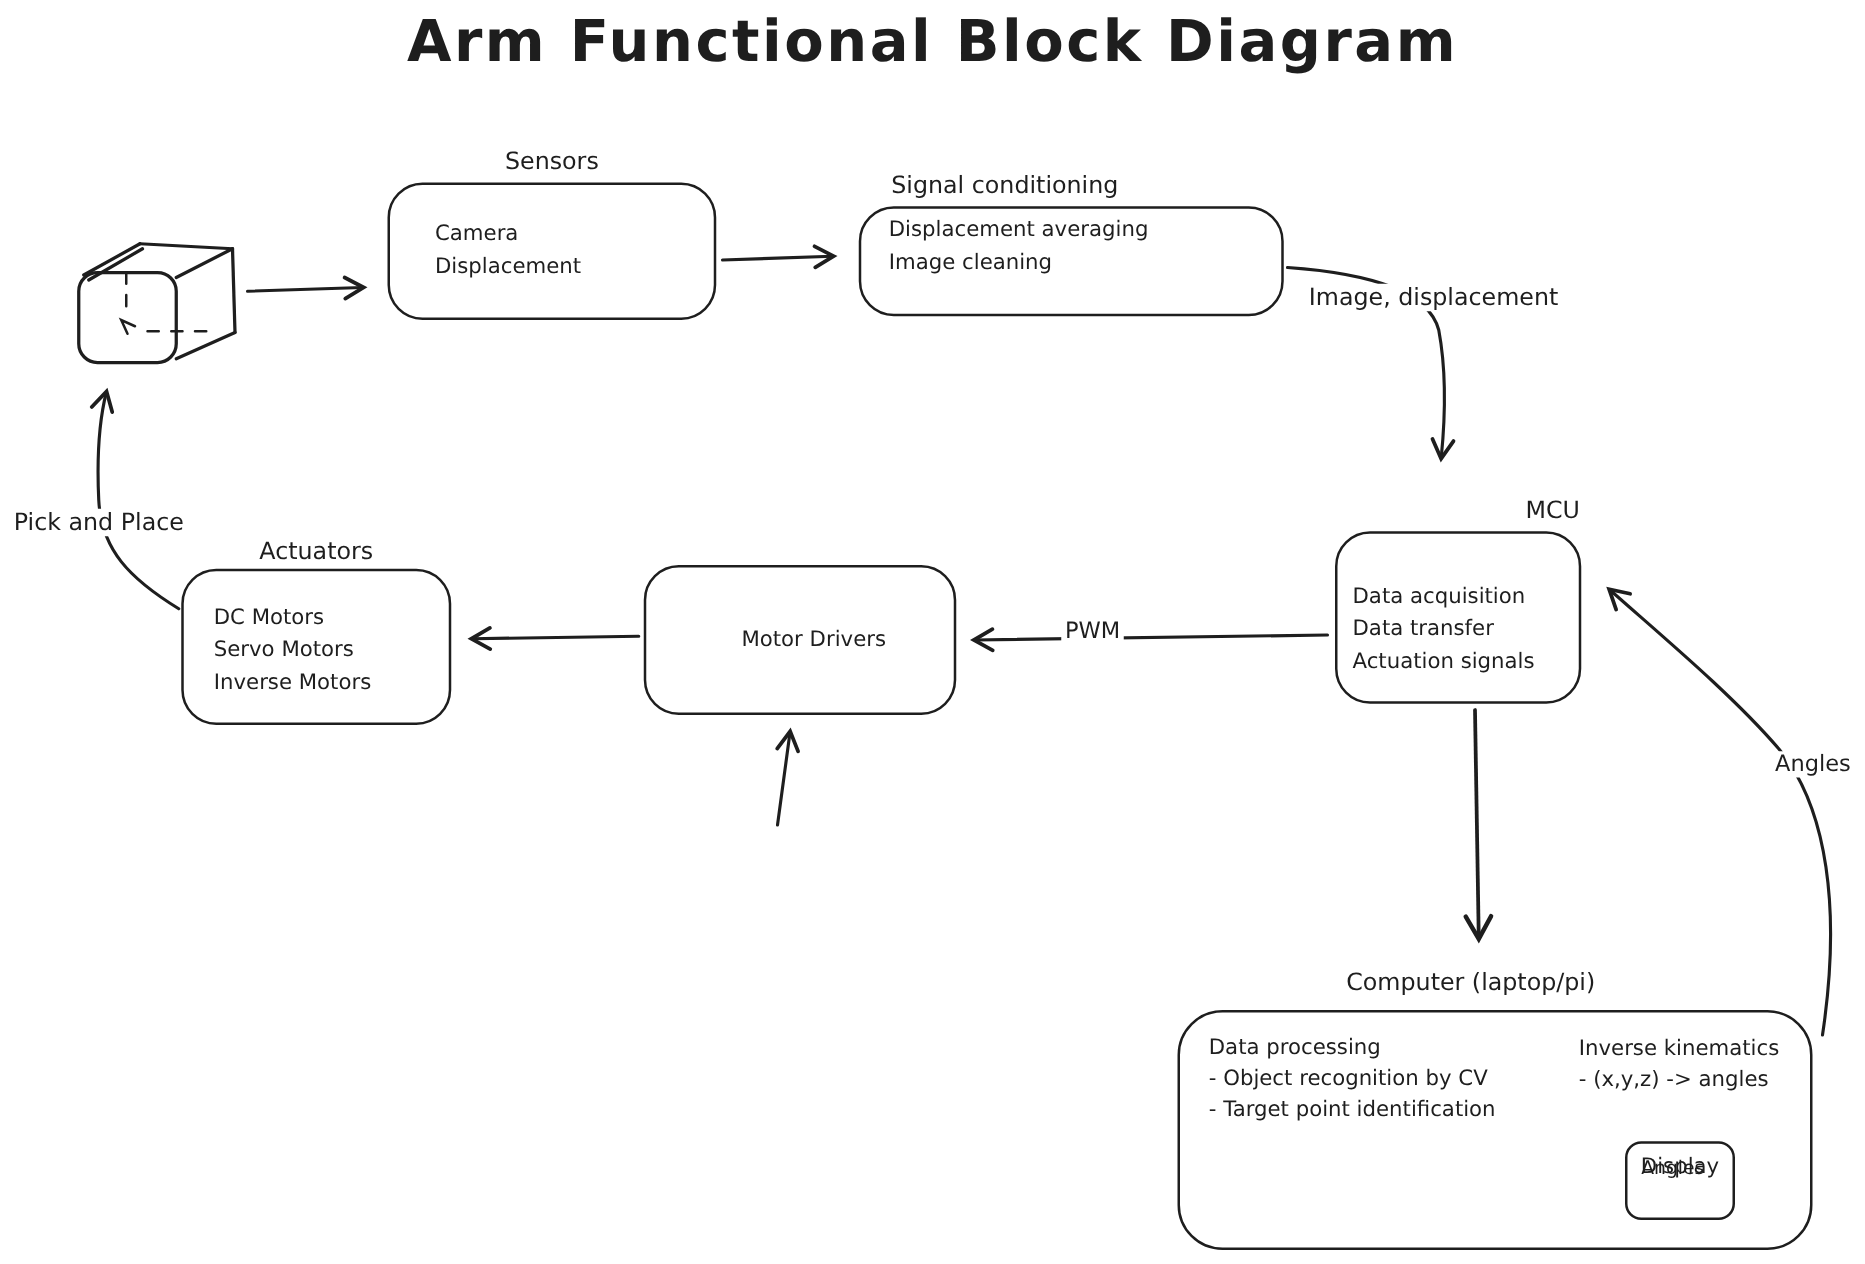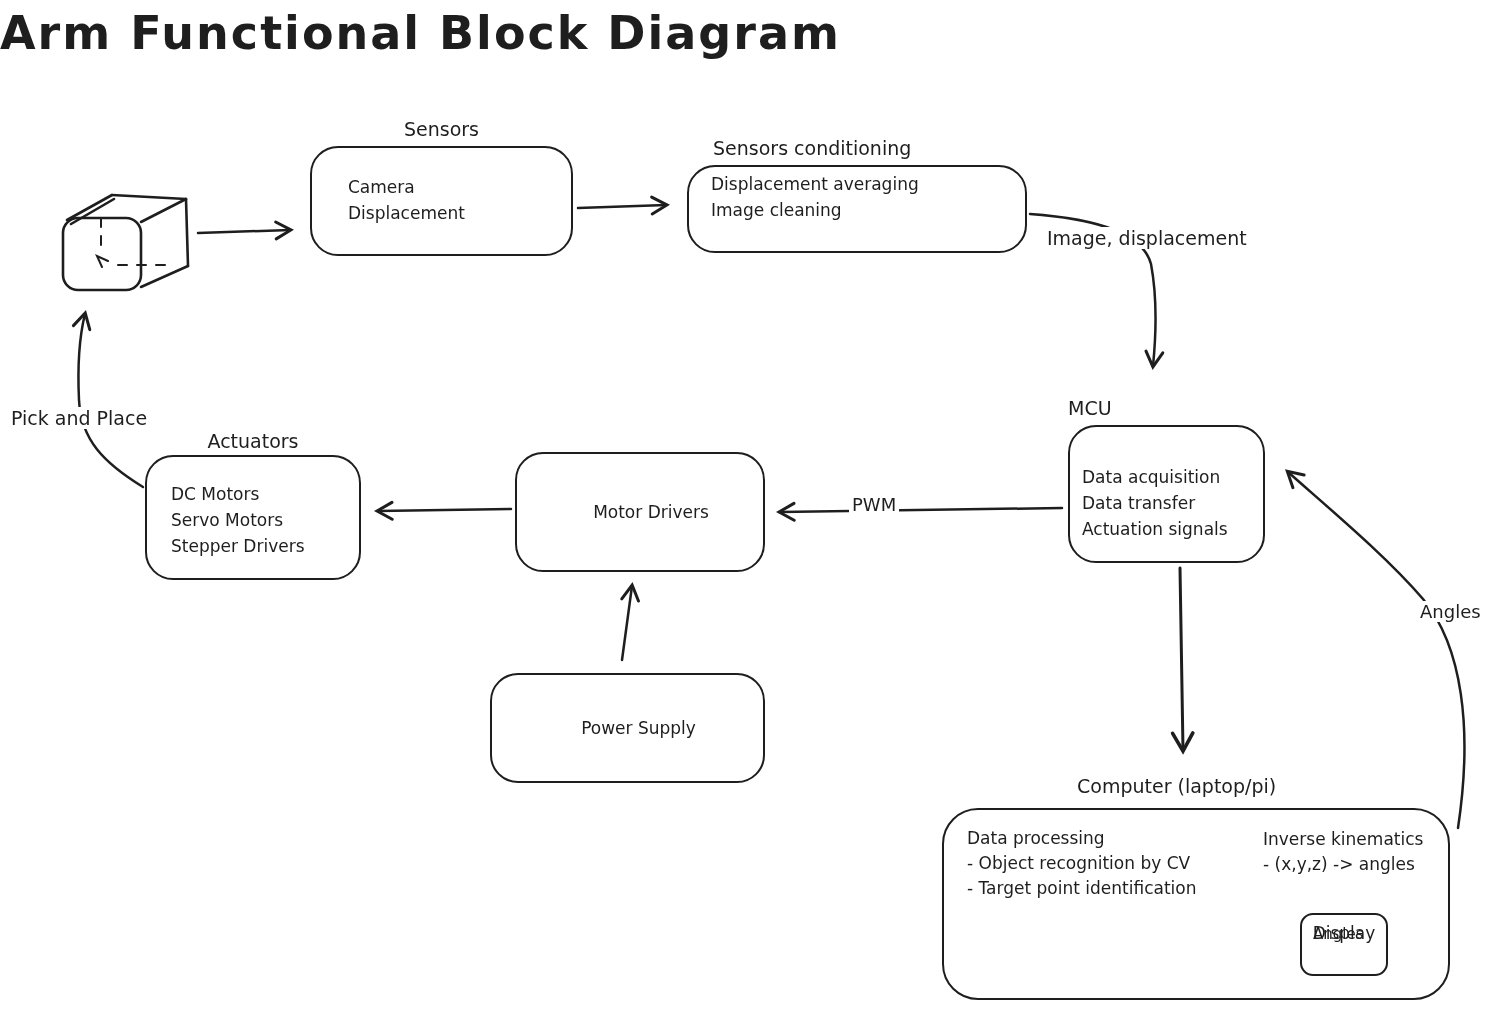--- a/index.html
+++ b/index.html
@@ -10,21 +10,21 @@
   .canvas{
     position:relative;
     width:1492px;height:1011px;
     background:var(--bg);
     font-family:"DejaVu Sans",sans-serif;
     color:var(--stroke);
     overflow:hidden;
   }
   .title{
     position:absolute;left:0;top:6px;width:100%;
-    text-align:left;
+    text-align:center;
     font-size:46px;font-weight:bold;letter-spacing:2px;
     white-space:nowrap;
   }
   svg.layer{position:absolute;left:0;top:0;z-index:1;}
   .box{
     position:absolute;z-index:2;
     border:2.5px solid var(--stroke);
     border-radius:28px;
     background:transparent;
     box-sizing:border-box;
@@ -89,53 +89,50 @@
   <div class="title">Arm Functional Block Diagram</div>
 
   <div class="node-label" style="left:310px;top:118px;width:263px;text-align:center">Sensors</div>
   <div class="box" style="left:310px;top:146px;width:263px;height:110px">
     <div class="content" style="padding:26px 0 0 36px">
       <div>Camera</div>
       <div>Displacement</div>
     </div>
   </div>
 
-  <div class="node-label" style="left:713px;top:137px">Sensors conditioning</div>
+  <div class="node-label" style="left:713px;top:137px">Signal conditioning</div>
   <div class="box" style="left:687px;top:165px;width:340px;height:88px">
     <div class="content" style="padding:4px 0 0 22px">
       <div>Displacement averaging</div>
       <div>Image cleaning</div>
     </div>
   </div>
 
-  <div class="node-label" style="left:1068px;top:397px;width:196px;text-align:left">MCU</div>
+  <div class="node-label" style="left:1068px;top:397px;width:196px;text-align:right">MCU</div>
   <div class="box" style="left:1068px;top:425px;width:197px;height:138px">
     <div class="content" style="padding:37px 0 0 12px">
       <div>Data acquisition</div>
       <div>Data transfer</div>
       <div>Actuation signals</div>
     </div>
   </div>
 
   <div class="node-label" style="left:145px;top:430px;width:216px;text-align:center">Actuators</div>
   <div class="box" style="left:145px;top:455px;width:216px;height:125px">
     <div class="content" style="padding:24px 0 0 24px">
       <div>DC Motors</div>
       <div>Servo Motors</div>
-      <div>Stepper Drivers</div>
+      <div>Inverse Motors</div>
     </div>
   </div>
 
   <div class="box" style="left:515px;top:452px;width:250px;height:120px">
     <div class="content center">Motor Drivers</div>
   </div>
 
-  <div class="box" style="left:490px;top:673px;width:275px;height:110px">
-    <div class="content center">Power Supply</div>
-  </div>
 
   <div class="node-label" style="left:1077px;top:775px">Computer (laptop/pi)</div>
   <div class="box big" style="left:942px;top:808px;width:508px;height:192px"></div>
   <div class="col" style="left:967px;top:826px">
     <div>Data processing</div>
     <div>- Object recognition by CV</div>
     <div>- Target point identification</div>
   </div>
   <div class="col" style="left:1263px;top:827px">
     <div>Inverse kinematics</div>

